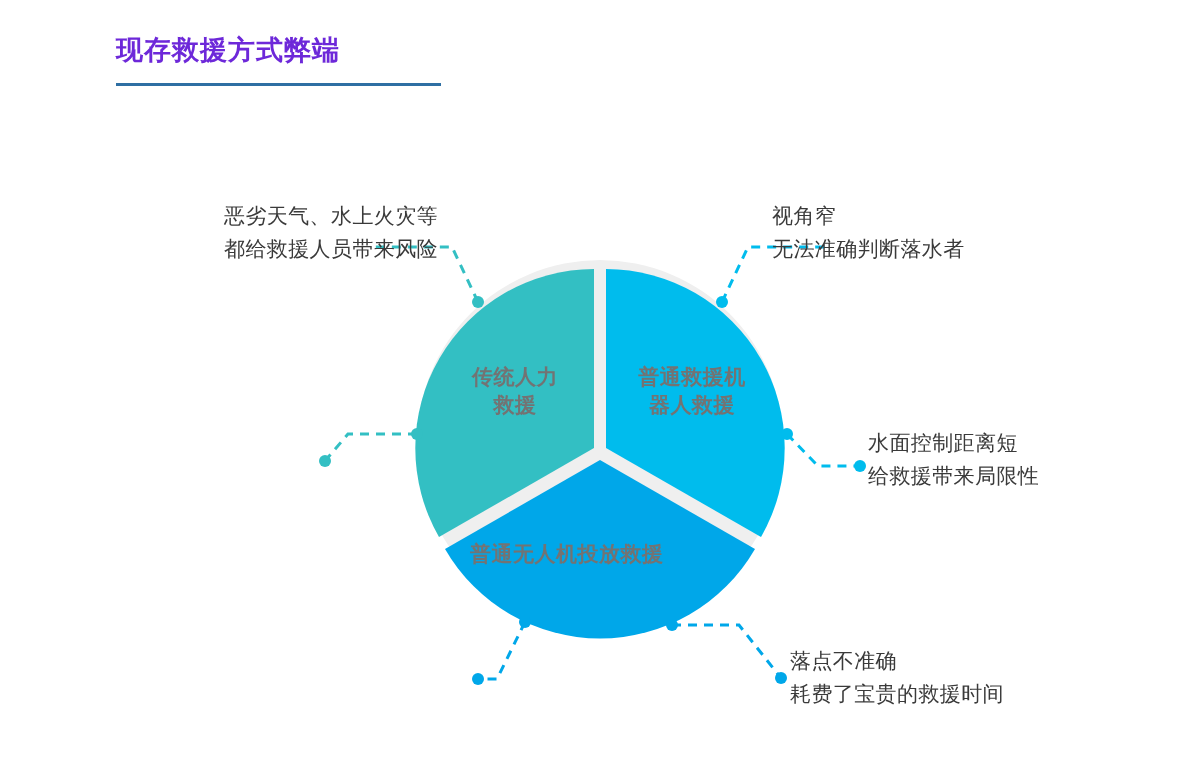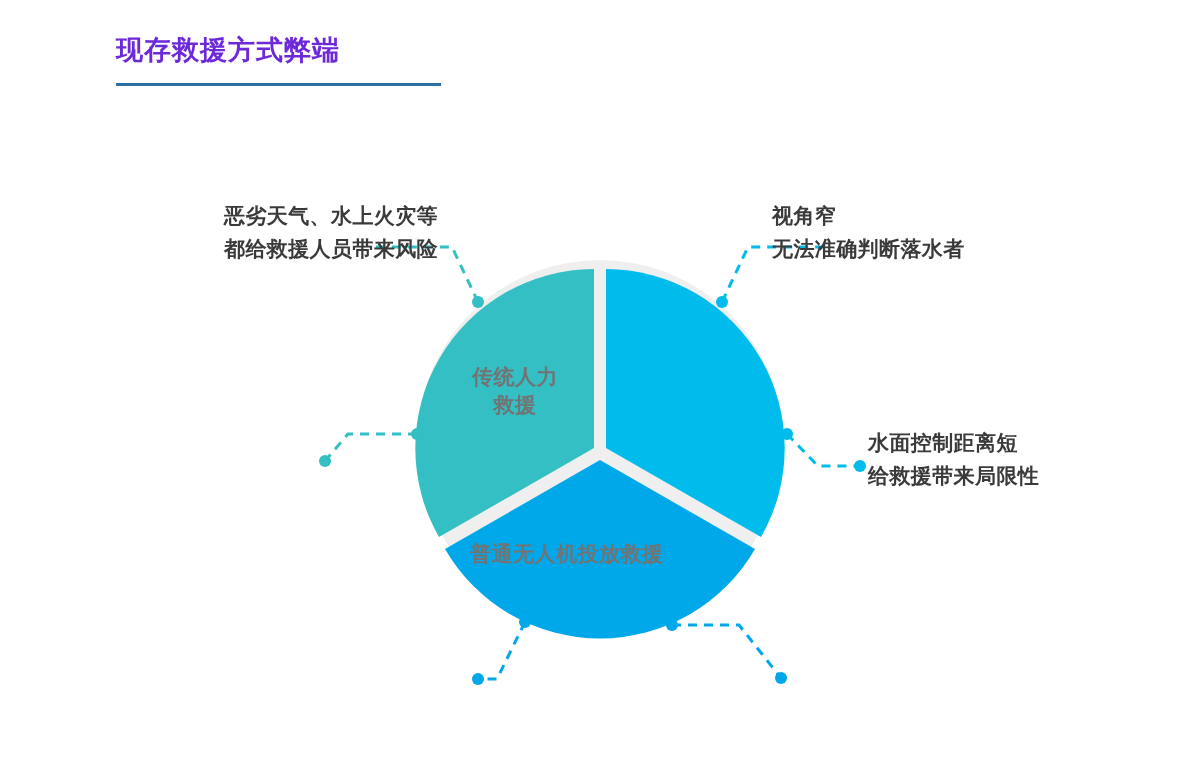--- a/index.html
+++ b/index.html
@@ -68,21 +68,21 @@
   }
   #slice-label-0 { left: 440px; top: 363px; width: 150px; text-align: center; }
   #slice-label-1 { left: 612px; top: 363px; width: 160px; text-align: center; }
   #slice-label-2 { left: 470px; top: 540px; width: 260px; text-align: left; }
 
   
   .callout {
     position: absolute;
     color: #3a3a3a;
     font-size: 21px;
-    font-weight: bold;
+    font-weight: normal;
     line-height: 1.55;
     letter-spacing: 0.4px;
     white-space: pre-line;
   }
   .callout.right-align { text-align: right; }
   .callout.left-align  { text-align: left; }
 
   #callout-0 { right: 762px; top: 200px; width: 330px; }
   #callout-1 { left: 772px;  top: 200px; width: 330px; }
   #callout-2 { right: 868px; top: 415px; width: 300px; }
@@ -148,28 +148,32 @@
       <path d="M 672 625 L 739 625 L 781 678" fill="none" stroke="#00a7e9" stroke-width="3" stroke-dasharray="9 7" stroke-linecap="butt"></path>
       <circle cx="672" cy="625" r="6" fill="#00a7e9"></circle>
       <circle cx="781" cy="678" r="6" fill="#00a7e9"></circle>
     </g>
 
   </svg>
 
   <div class="slice-label" id="slice-label-0">传统人力
 救援</div>
 
+  <div class="slice-label" id="slice-label-1">普通救援机
+器人救援</div>
 
   <div class="slice-label" id="slice-label-2">普通无人机投放救援</div>
 
   <div class="callout right-align" id="callout-0">恶劣天气、水上火灾等
 都给救援人员带来风险</div>
 
   <div class="callout left-align" id="callout-1">视角窄
 无法准确判断落水者</div>
 
 
   <div class="callout left-align" id="callout-3">水面控制距离短
 给救援带来局限性</div>
 
 
+  <div class="callout left-align" id="callout-5">落点不准确
+耗费了宝贵的救援时间</div>
 
 </div>
 
 </body></html>

